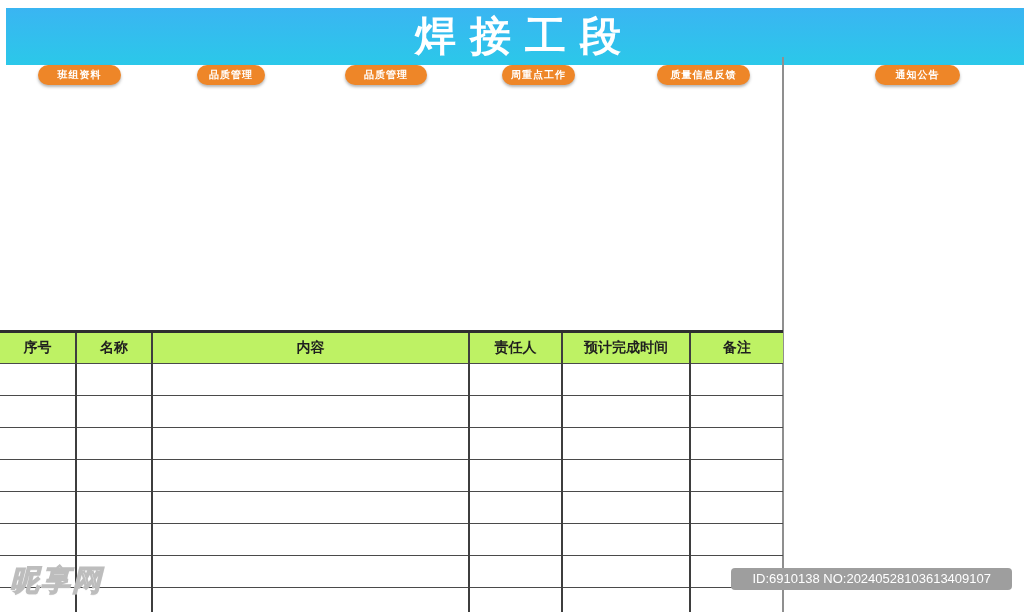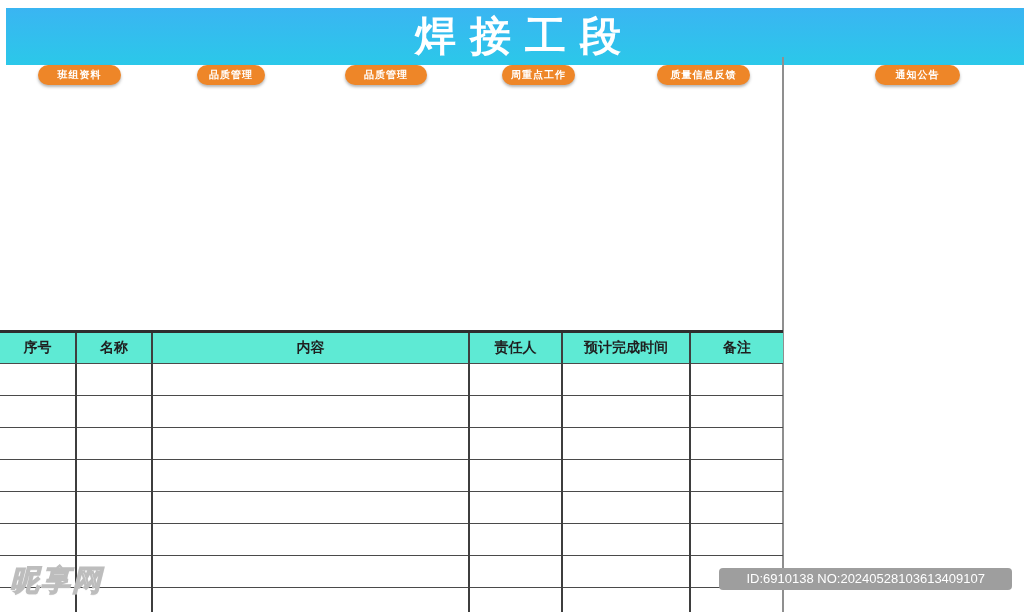--- a/index.html
+++ b/index.html
@@ -47,21 +47,21 @@
   }
   .task-table col.c1{width:76px;}
   .task-table col.c2{width:76px;}
   .task-table col.c3{width:317px;}
   .task-table col.c4{width:93px;}
   .task-table col.c5{width:128px;}
   .task-table col.c6{width:93px;}
   .task-table th{
     height:30px;border-right:2px solid #3e3e3e;border-bottom:1px solid #4a4a4a;
     font-size:14px;font-weight:bold;color:#1f1f1f;text-align:center;
-    padding:0;background:#5eead4;
+    padding:0;background:#bef264;
   }
   .task-table td{
     height:31px;border-right:2px solid #3e3e3e;border-bottom:1px solid #4a4a4a;
     padding:0;background:transparent;
   }
   .task-table th:last-child,.task-table td:last-child{border-right:none;}
   
   .watermark{
     position:absolute;left:10px;top:566px;
     display:flex;align-items:center;gap:6px;
@@ -77,21 +77,21 @@
   .watermark .wm-url{
     font-size:19px;font-weight:bold;font-style:italic;
     color:rgba(255,255,255,0.92);
     -webkit-text-stroke:1px #c3c3c3;
     text-shadow:0 1px 1px rgba(160,160,160,0.35);
     line-height:1.2;
   }
   
   .id-badge{
     position:absolute;right:12px;top:568px;height:22px;line-height:22px;
-    background:#9e9e9e;border-radius:4px;padding:0 27px;
+    background:#9e9e9e;border-radius:4px;padding:0 21px;
     color:#ffffff;font-size:13px;white-space:nowrap;
   }
 </style>
 </head>
 <body>
 
 <div class="page">
 
   <div class="header">
     <div class="title">焊接工段</div>

